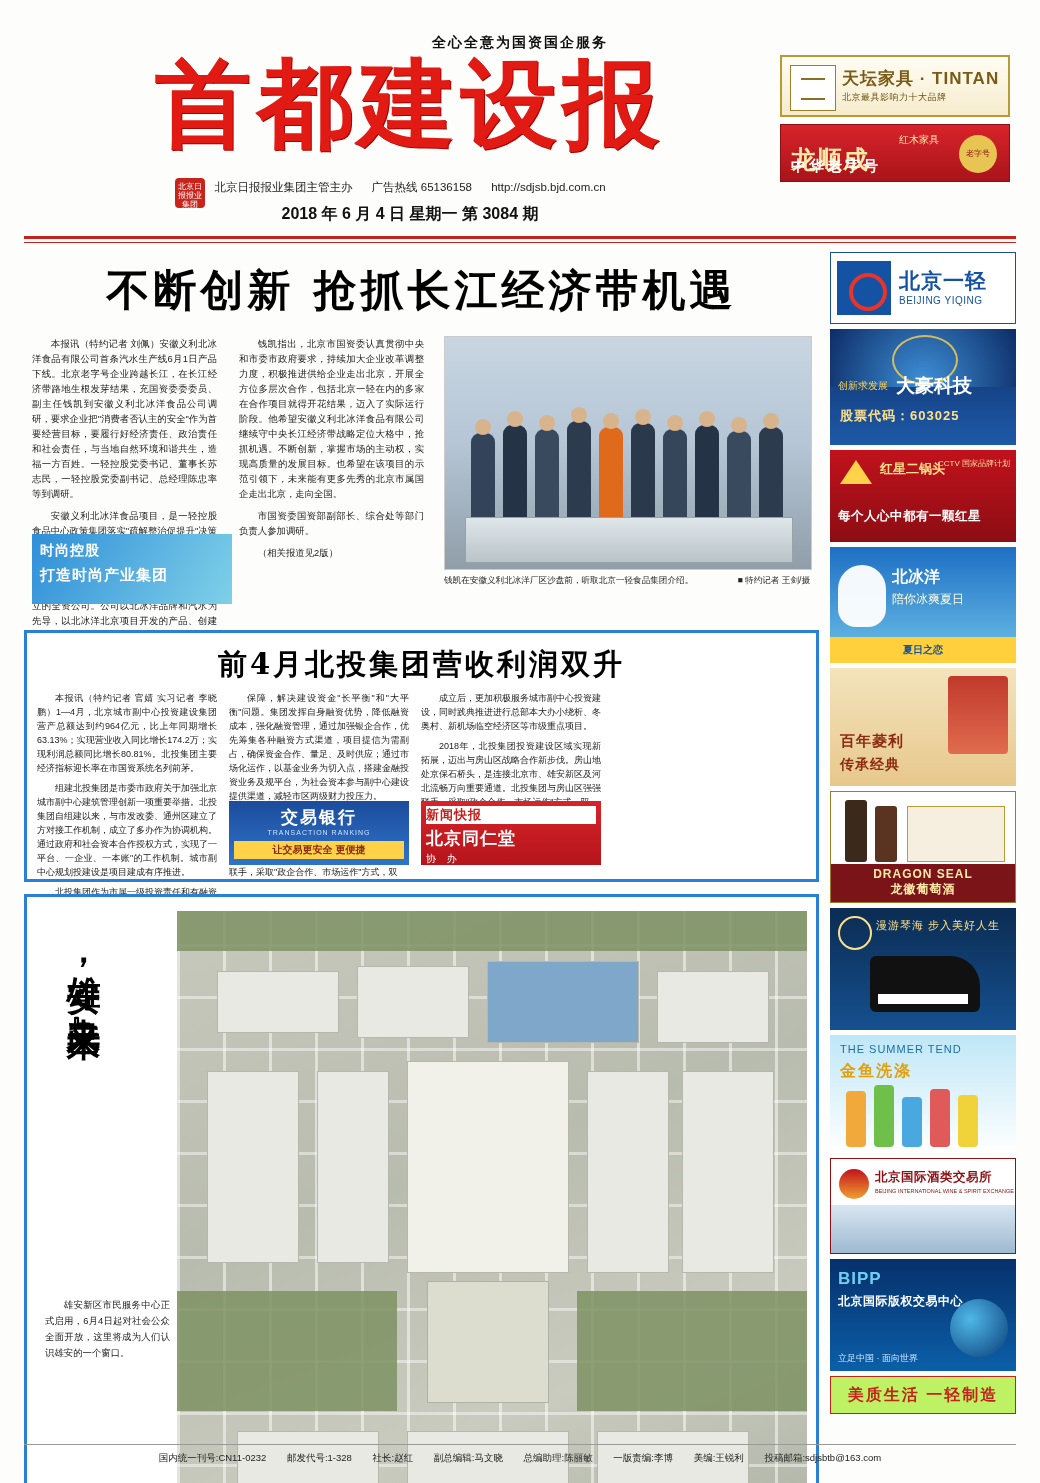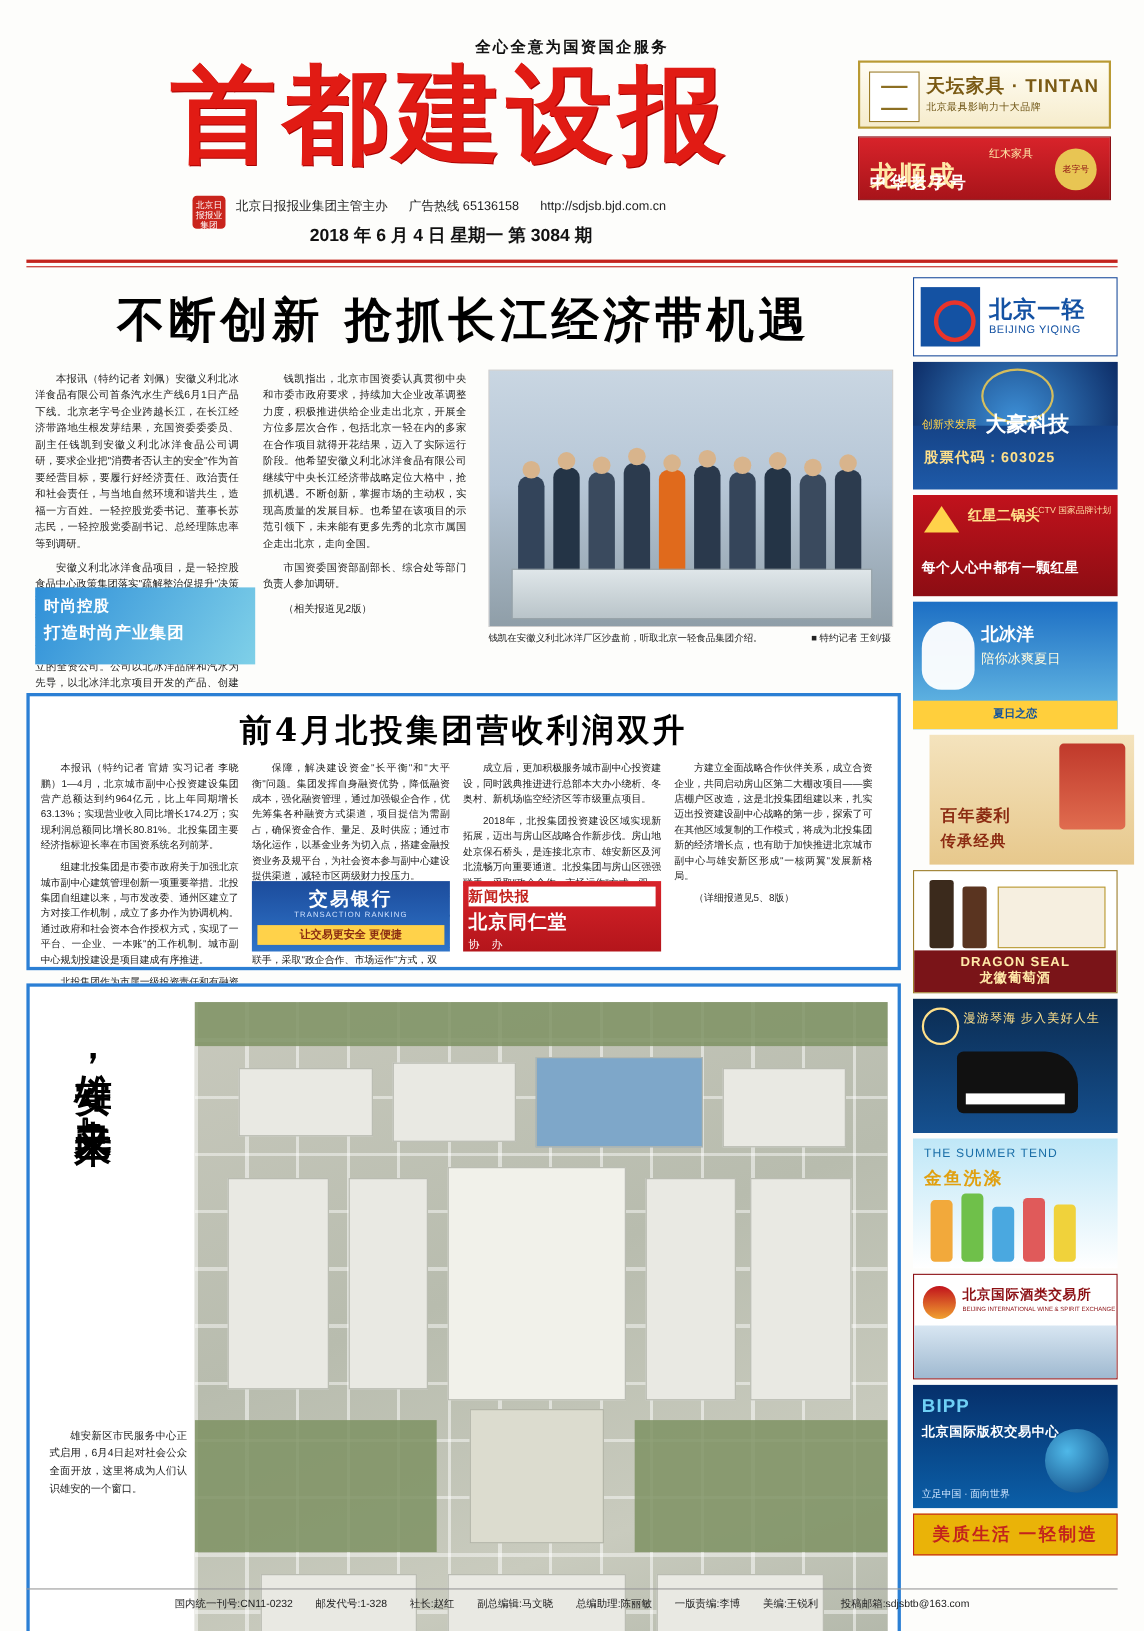--- a/index.html
+++ b/index.html
@@ -157,21 +157,21 @@
   .ad-hongxing .l1{position:absolute;left:50px;top:10px;font-size:13px;font-weight:bold;color:#ffe08a;}
   .ad-hongxing .l2{position:absolute;left:108px;top:8px;font-size:8px;line-height:11px;color:#ffd9a0;}
   .ad-hongxing .l3{position:absolute;left:8px;top:58px;font-size:12.5px;font-weight:bold;letter-spacing:0.5px;}
 
   .ad-beibingyang{height:116px;background:linear-gradient(#1d6fc4,#6fc3e8);color:#fff;}
   .ad-beibingyang .bear{position:absolute;left:8px;top:18px;width:48px;height:62px;background:#fff;border-radius:24px 24px 18px 18px;opacity:.95;}
   .ad-beibingyang .l1{position:absolute;left:62px;top:20px;font-size:16px;font-weight:bold;color:#fff;}
   .ad-beibingyang .l2{position:absolute;left:62px;top:44px;font-size:12px;color:#fffbe0;}
   .ad-beibingyang .bot{position:absolute;left:0;bottom:0;width:186px;height:26px;background:#ffcf3c;color:#16549b;font-size:10px;text-align:center;line-height:26px;font-weight:bold;}
 
-  .ad-baisui{height:118px;background:linear-gradient(#f4e3bd,#e7c88c);margin-left:15px;}
+  .ad-baisui{height:118px;background:linear-gradient(#f4e3bd,#e7c88c);}
   .ad-baisui .l1{position:absolute;left:10px;top:64px;font-size:15px;font-weight:bold;color:#8c2b12;letter-spacing:1px;}
   .ad-baisui .l2{position:absolute;left:10px;top:88px;font-size:14px;font-weight:bold;color:#8c2b12;letter-spacing:1px;text-align:center;}
   .ad-baisui .pk{position:absolute;right:8px;top:8px;width:60px;height:78px;background:linear-gradient(#c0392b,#e06c4f);border-radius:4px;}
 
   .ad-dragon{height:112px;background:#fff;border:1px solid #9c7d2a;}
   .ad-dragon .bot{position:absolute;left:0;bottom:0;width:184px;height:38px;background:#7a1418;color:#ffe9a8;text-align:center;}
   .ad-dragon .b1{font-size:12px;font-weight:bold;letter-spacing:1px;margin-top:3px;}
   .ad-dragon .b2{font-size:12px;font-weight:bold;letter-spacing:1px;}
   .ad-dragon .bottle{position:absolute;left:14px;top:8px;width:22px;height:62px;background:#3b2a1c;border-radius:3px;}
   .ad-dragon .bottle2{position:absolute;left:44px;top:14px;width:22px;height:56px;background:#5a3420;border-radius:3px;}
@@ -197,21 +197,21 @@
   .ad-wine-ex .l1{position:absolute;left:44px;top:10px;font-size:12.5px;font-weight:bold;color:#8c1014;letter-spacing:0.5px;}
   .ad-wine-ex .l2{position:absolute;left:44px;top:28px;font-size:5.5px;color:#8c1014;line-height:8px;}
   .ad-wine-ex .bldg{position:absolute;left:0;bottom:0;width:184px;height:48px;background:linear-gradient(#d8e6f2,#9fb9d0);}
 
   .ad-bipp{height:112px;background:linear-gradient(#06306b,#0b5fa8);color:#fff;}
   .ad-bipp .l1{position:absolute;left:8px;top:10px;font-size:17px;font-weight:bold;color:#6fd0f5;letter-spacing:1px;}
   .ad-bipp .l2{position:absolute;left:8px;top:34px;font-size:12px;font-weight:bold;color:#fff;letter-spacing:0.5px;}
   .ad-bipp .globe{position:absolute;right:8px;top:40px;width:58px;height:58px;border-radius:50%;background:radial-gradient(circle at 35% 35%,#4fb8e8,#0a3d78);}
   .ad-bipp .l3{position:absolute;left:8px;bottom:6px;font-size:9px;color:#cfe6ff;}
 
-  .ad-final{height:38px;background:#eab308;border:1px solid #c3231d;padding-left:16px;}
+  .ad-final{height:38px;background:#bef264;border:1px solid #c3231d;padding-left:16px;}
   .ad-final .l1{position:absolute;left:0;top:8px;width:184px;text-align:center;font-size:16px;font-weight:bold;color:#c3231d;letter-spacing:2px;}
 
   
   .footer{
     position:absolute;left:24px;top:1444px;width:992px;text-align:center;
     font-size:9.5px;color:#222;border-top:1px solid #999;padding-top:7px;
   }
   .footer span{margin:0 9px;}
 
   
@@ -336,24 +336,20 @@
           <p>组建北投集团是市委市政府关于加强北京城市副中心建筑管理创新一项重要举措。北投集团自组建以来，与市发改委、通州区建立了方对接工作机制，成立了多办作为协调机构。通过政府和社会资本合作授权方式，实现了一平台、一企业、一本账"的工作机制。城市副中心规划投建设是项目建成有序推进。</p>
           <p>北投集团作为市属一级投资责任和有融资企业，加快企业资本投资等建步伐，据授为城市副中心及通州区建设发展提供必要的资金</p>
         </div>
         <div class="bcol bc2">
           <p>保障，解决建设资金"长平衡"和"大平衡"问题。集团发挥自身融资优势，降低融资成本，强化融资管理，通过加强银企合作，优先筹集各种融资方式渠道，项目提信为需副占，确保资金合作、量足、及时供应；通过市场化运作，以基金业务为切入点，搭建金融投资业务及规平台，为社会资本参与副中心建设提供渠道，减轻市区两级财力投压力。</p>
           <p>2018年，北投集团投资建设区域实现新拓展，迈出与房山区战略合作新步伐。房山地处京保石桥头，是连接北京市、雄安新区及河北流畅万向重要通道。北投集团与房山区强强联手，采取"政企合作、市场运作"方式，双</p>
         </div>
         <div class="bcol bc3">
           <p>成立后，更加积极服务城市副中心投资建设，同时践典推进进行总部本大办小绕析、冬奥村、新机场临空经济区等市级重点项目。</p>
           <p>2018年，北投集团投资建设区域实现新拓展，迈出与房山区战略合作新步伐。房山地处京保石桥头，是连接北京市、雄安新区及河北流畅万向重要通道。北投集团与房山区强强联手，采取"政企合作、市场运作"方式，双</p>
-        </div>
-        <div class="bcol bc4">
-          <p>方建立全面战略合作伙伴关系，成立合资企业，共同启动房山区第二大棚改项目——窦店棚户区改造，这是北投集团组建以来，扎实迈出投资建设副中心战略的第一步，探索了可在其他区域复制的工作模式，将成为北投集团新的经济增长点，也有助于加快推进北京城市副中心与雄安新区形成"一核两翼"发展新格局。</p>
-          <p>（详细报道见5、8版）</p>
         </div>
 
         <div class="bank-ad">
           <div class="t1">交易银行</div>
           <div class="t2">TRANSACTION RANKING</div>
           <div class="t3">让交易更安全 更便捷</div>
         </div>
         <div class="tongrentang-ad">
           <div class="t1">新闻快报</div>
           <div class="t2">北京同仁堂</div>

